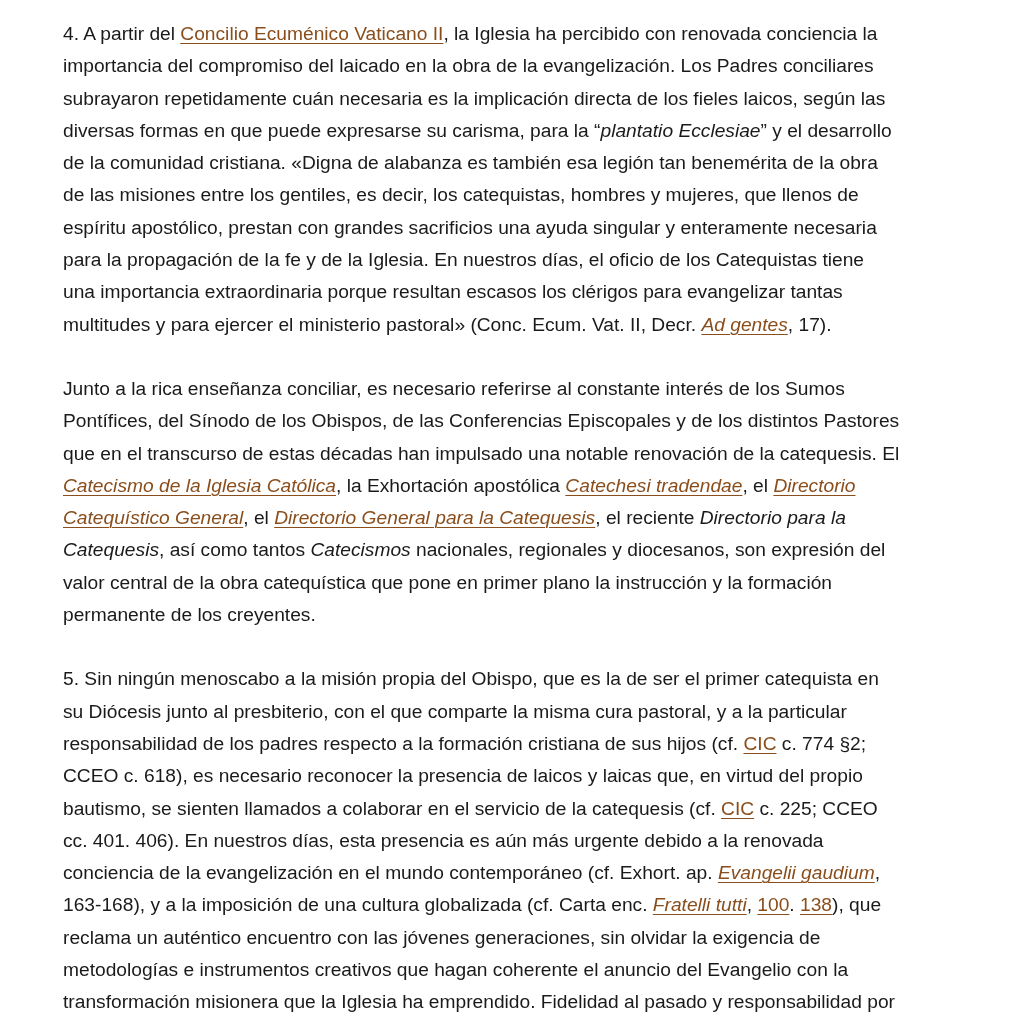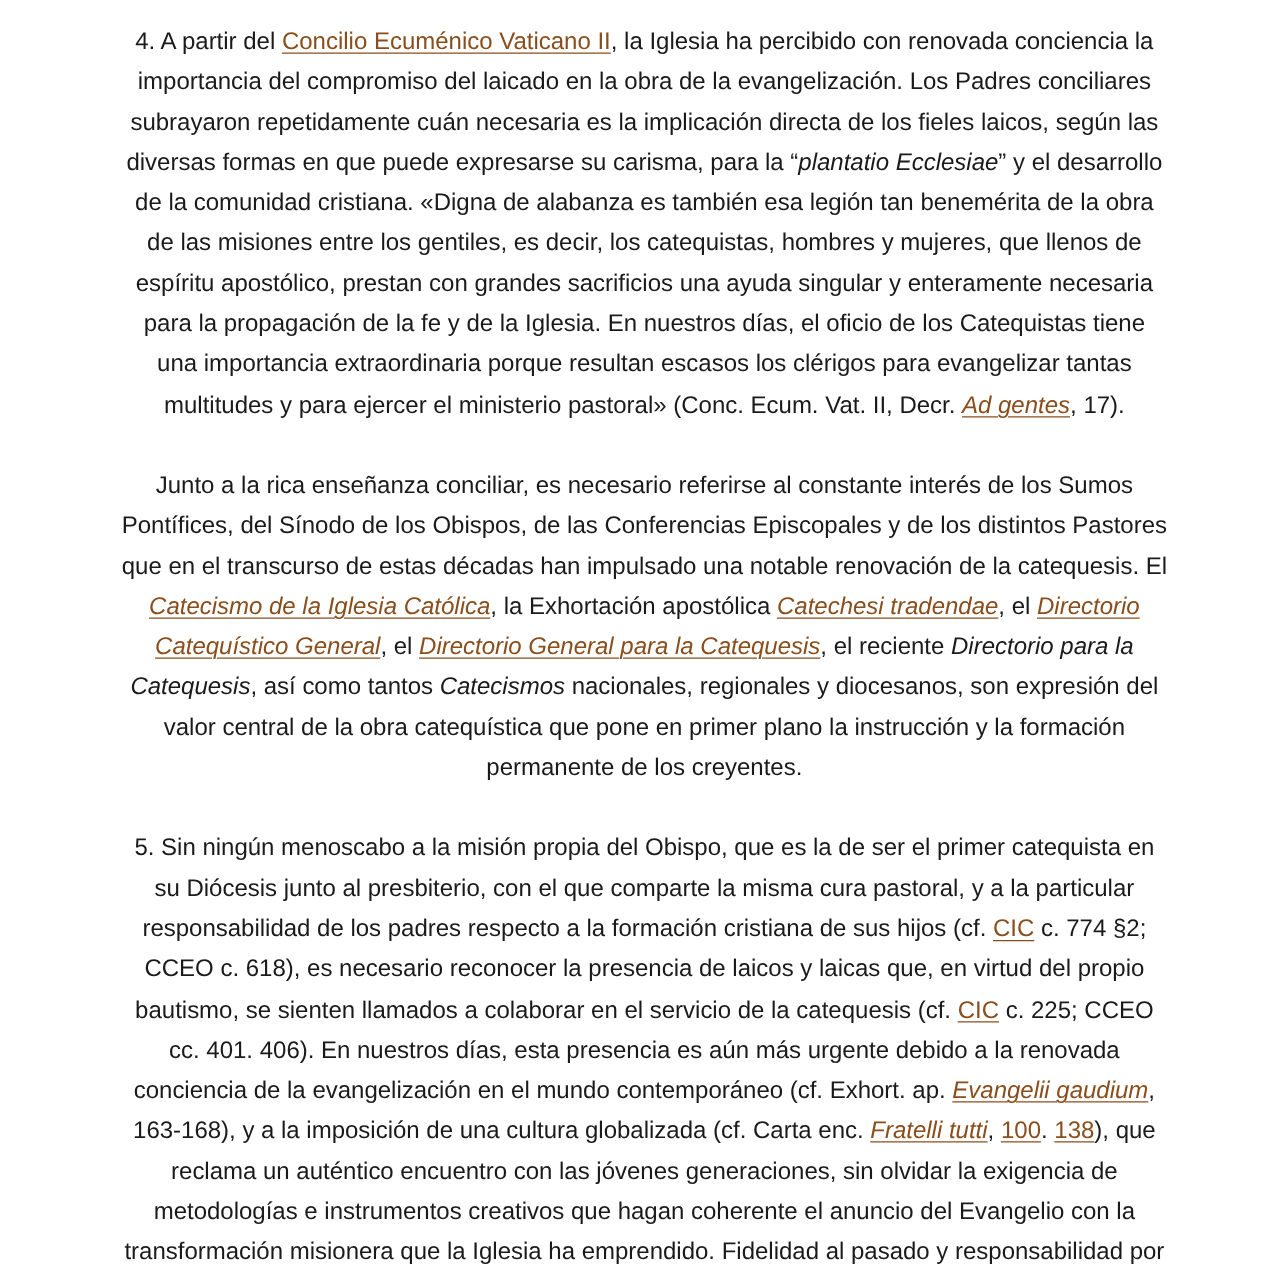--- a/index.html
+++ b/index.html
@@ -22,21 +22,20 @@
     top: 18px;
     width: 905px;
   }
   p {
     margin: 0 0 32px 0;
     white-space: pre-line;
   }
   .line {
     display: block;
     white-space: nowrap;
-    text-align: center;
   }
   a.link {
     color: #8a4e1c;
     text-decoration: underline;
     text-decoration-thickness: 1px;
     text-underline-offset: 3px;
   }
   em { font-style: italic; }
   .cut-line {
     display: block;

